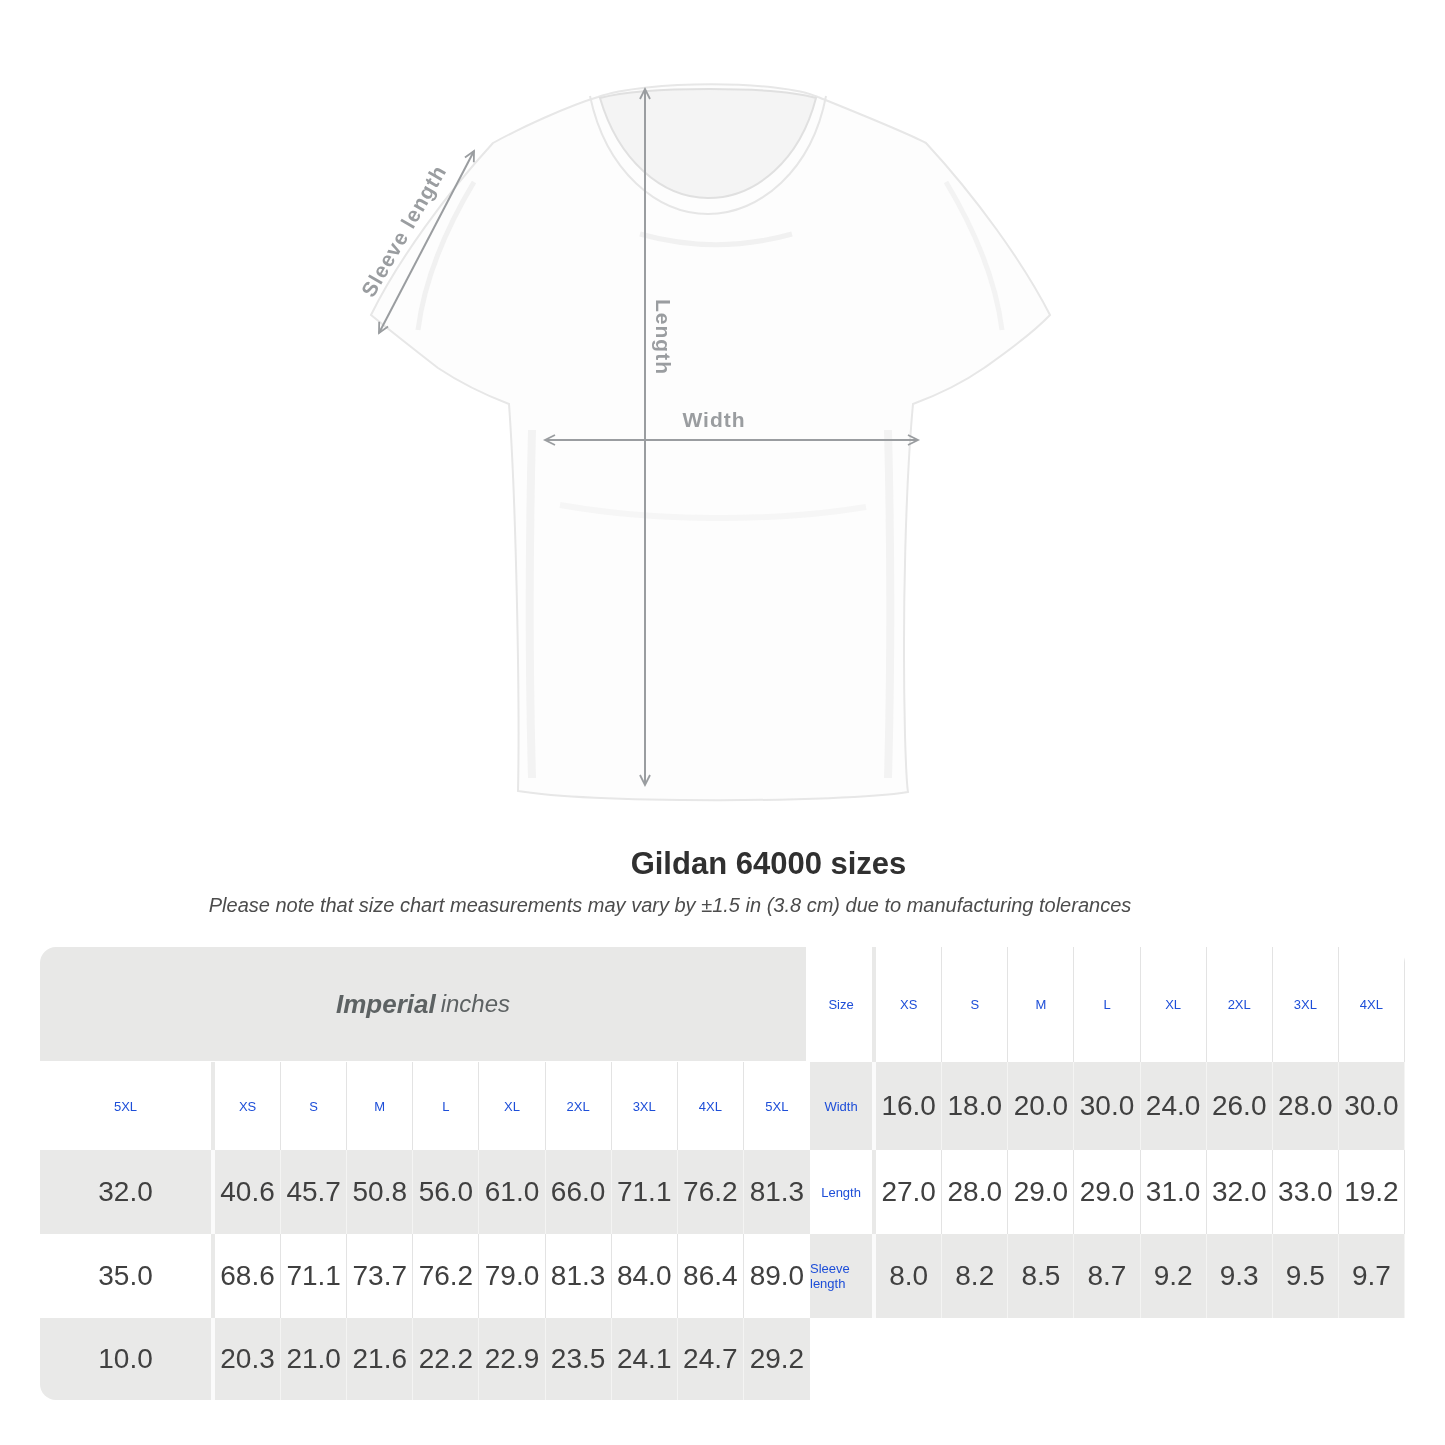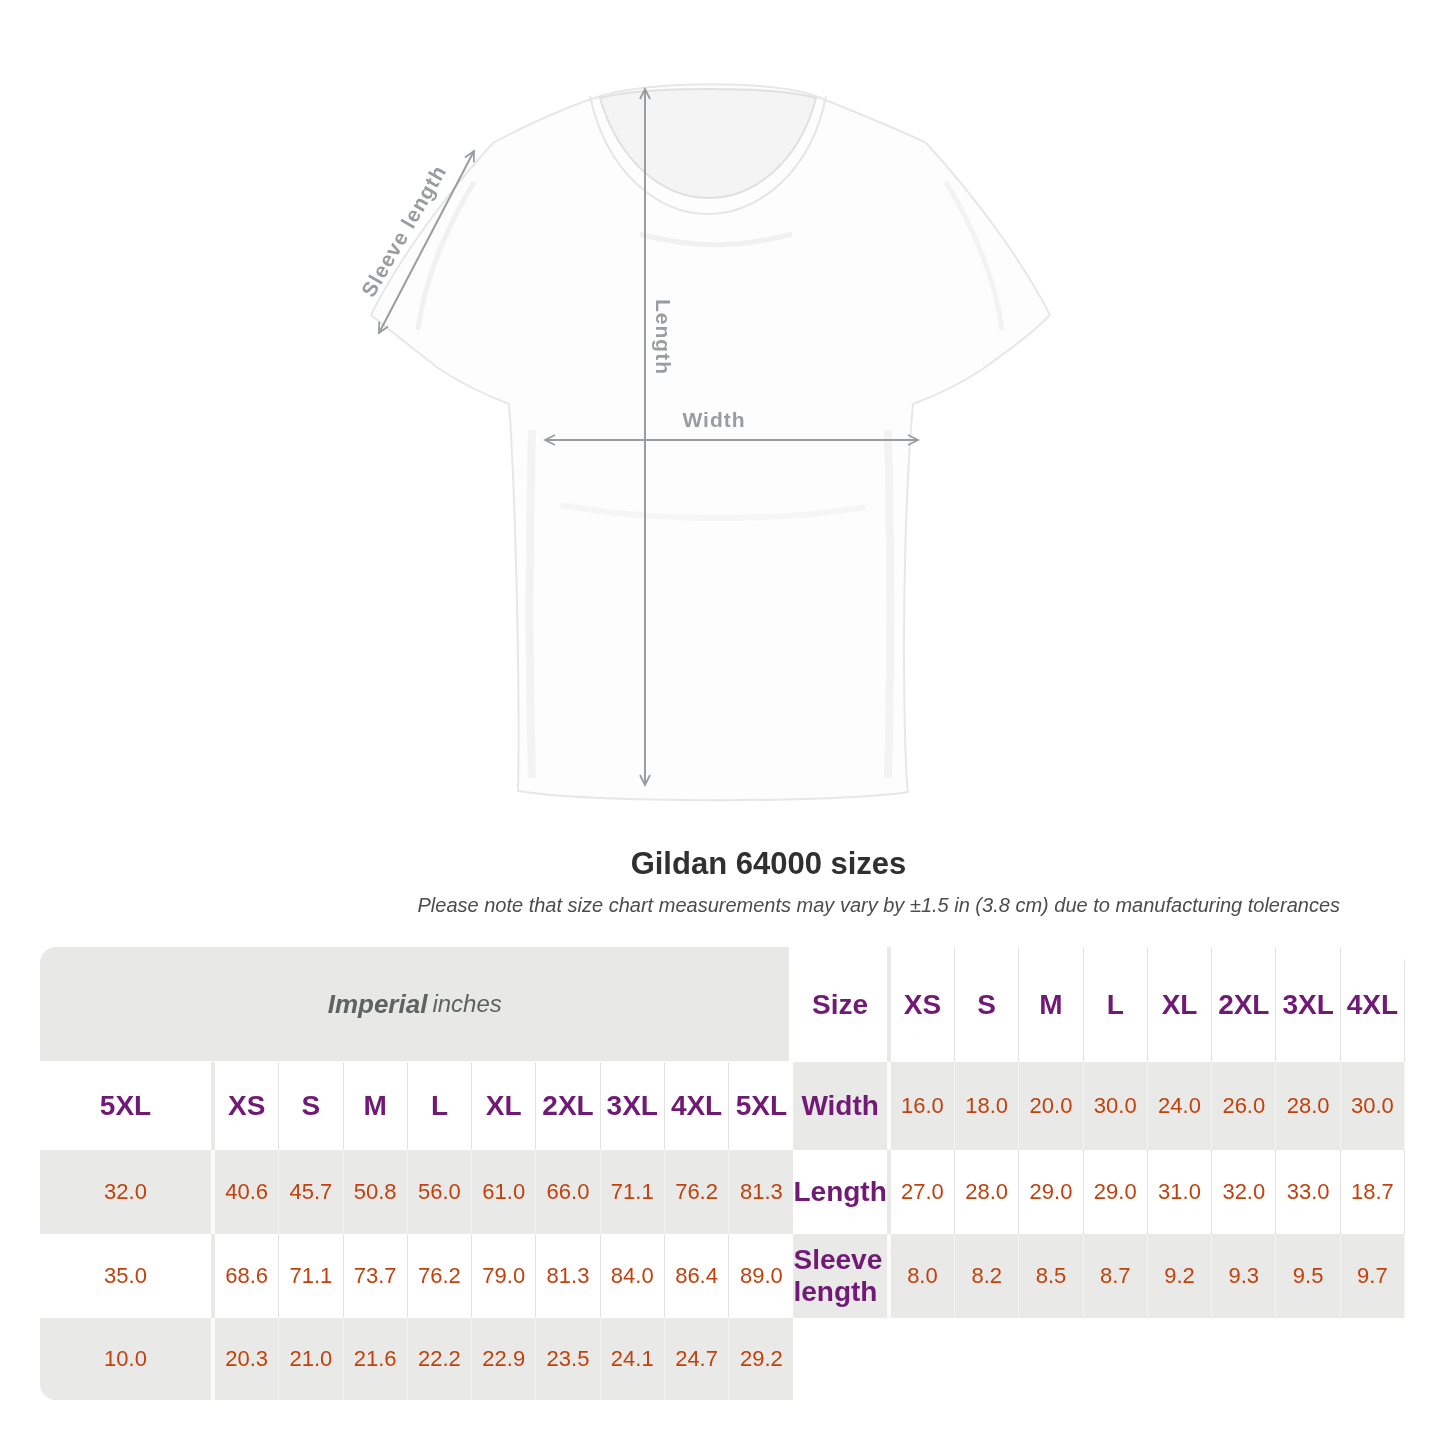--- a/index.html
+++ b/index.html
@@ -16,21 +16,21 @@
   }
   .dim-label.sleeve{left:304px;top:219px;width:200px;transform:rotate(-60deg);}
   .dim-label.length{left:603px;top:325px;width:120px;transform:rotate(90deg);}
   .dim-label.width{left:634px;top:408px;width:160px;}
   
   .chart-title{
     position:absolute;left:0;top:846px;width:1445px;text-align:center;
     font-size:31px;font-weight:bold;color:#303030;margin:0;padding-left:46px;
   }
   .chart-note{
-    position:absolute;left:0;top:894px;width:1340px;text-align:right;
+    position:absolute;left:0;top:894px;width:1340px;text-align:center;
     font-size:20px;font-style:italic;color:#4c4c4c;margin:0;
   }
   
   .sizes-table{
     position:absolute;left:40px;top:947px;width:1365px;height:453px;
     display:grid;
     grid-template-columns:175px repeat(18,1fr);
     grid-template-rows:115px 88px 84px 84px 82px;
     border-radius:16px;overflow:hidden;
   }
@@ -41,22 +41,22 @@
     border-bottom:1px solid #fff;
   }
   .band.group-0{border-right:4px solid #fff;}
   .gname{font-size:26px;font-weight:bold;font-style:italic;color:#5d6263;}
   .gunit{font-size:24px;font-style:italic;color:#5d6263;}
   .white{background:#ffffff;border-right:1px solid #e3e3e3;}
   .gray{background:#e9e9e8;border-right:1px solid #f4f4f3;}
   .white.gsep{border-right:4px solid #e9e9e8;}
   .gray.gsep{border-right:4px solid #fbfbfb;}
   .lastcol{border-right:none !important;}
-  .head,.label{font-size:28px;font-weight:bold;color:#701a75;}
-  .val{font-size:22px;color:#c2410c;}
+  .head,.label{font-size:13px;font-weight:normal;color:#1d4ed8;}
+  .val{font-size:28px;color:#404040;}
 </style>
 </head>
 <body>
 
 <div class="page">
 
   <div class="diagram">
     <svg width="1445" height="850" viewBox="0 0 1445 850">
       <defs>
         <marker id="ah" markerUnits="userSpaceOnUse" markerWidth="20" markerHeight="20" refX="12" refY="7" orient="auto-start-reverse">
@@ -153,21 +153,21 @@
       <div class="cell gray val">76.2</div>
       <div class="cell gray val lastcol">81.3</div>
       <div class="cell white label gsep">Length</div>
       <div class="cell white val">27.0</div>
       <div class="cell white val">28.0</div>
       <div class="cell white val">29.0</div>
       <div class="cell white val">29.0</div>
       <div class="cell white val">31.0</div>
       <div class="cell white val">32.0</div>
       <div class="cell white val">33.0</div>
-      <div class="cell white val">18.7</div>
+      <div class="cell white val">19.2</div>
       <div class="cell white val gsep">35.0</div>
       <div class="cell white val">68.6</div>
       <div class="cell white val">71.1</div>
       <div class="cell white val">73.7</div>
       <div class="cell white val">76.2</div>
       <div class="cell white val">79.0</div>
       <div class="cell white val">81.3</div>
       <div class="cell white val">84.0</div>
       <div class="cell white val">86.4</div>
       <div class="cell white val lastcol">89.0</div>

